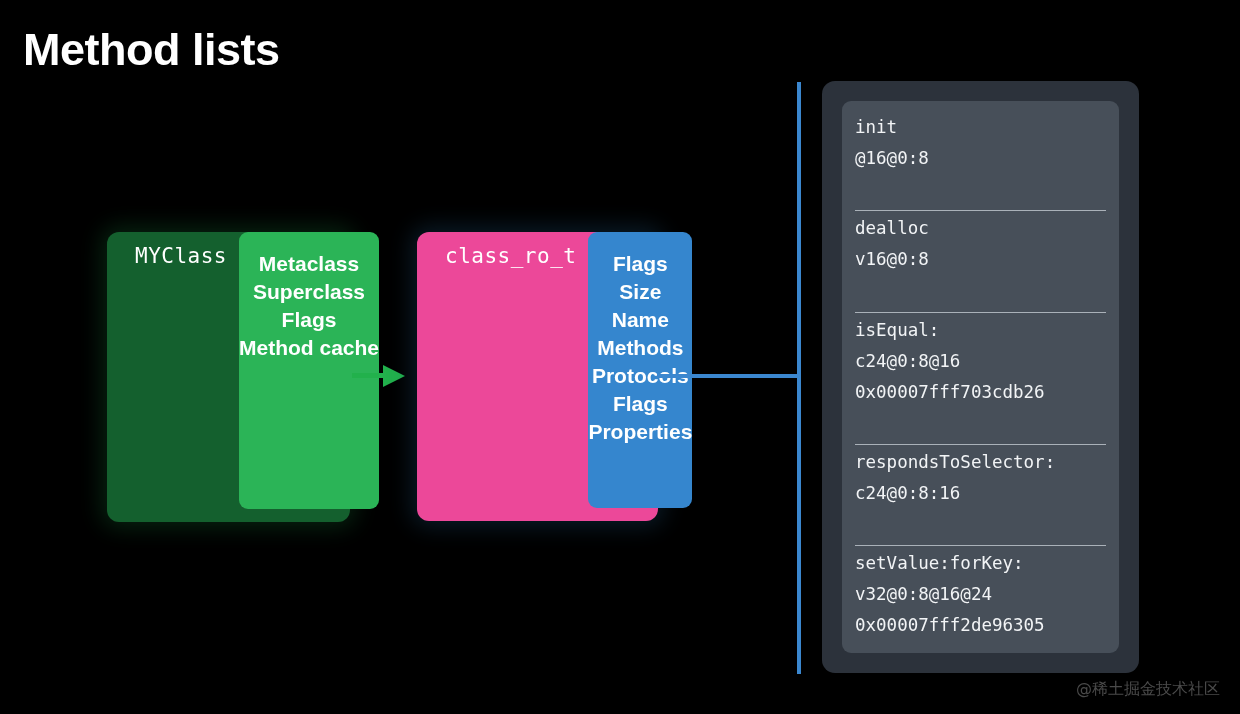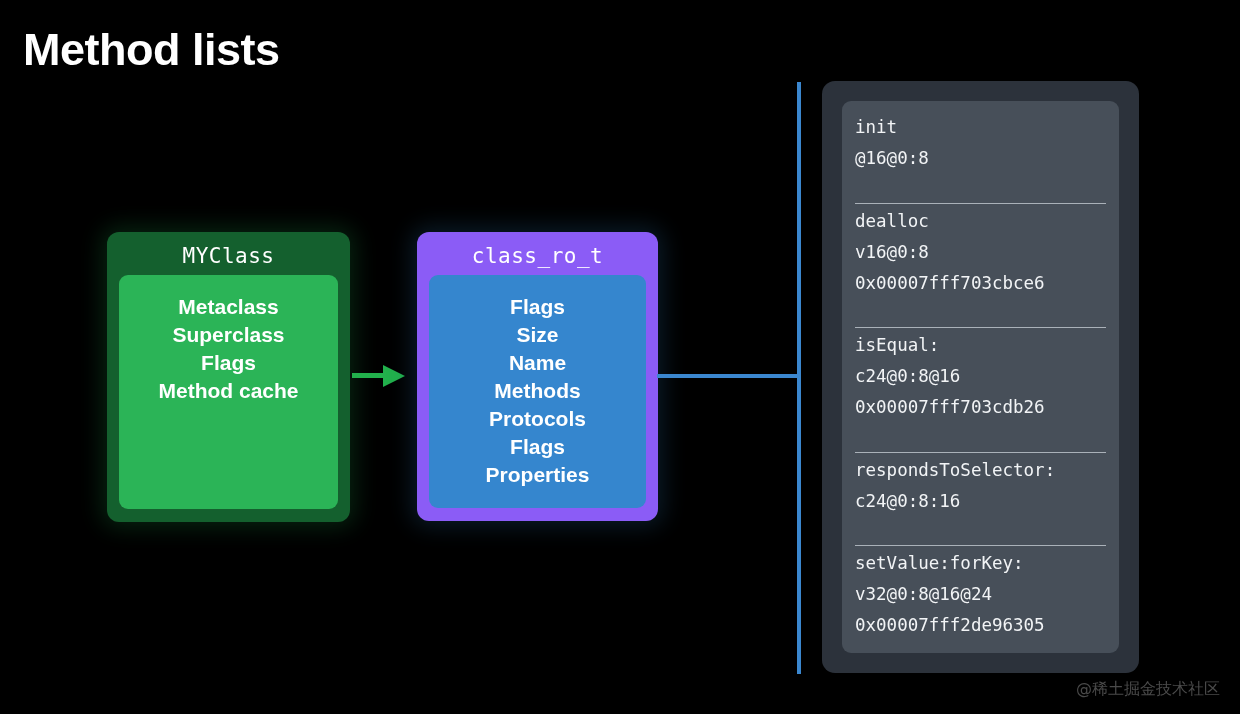--- a/index.html
+++ b/index.html
@@ -28,22 +28,23 @@
     color: #ffffff;
     white-space: nowrap;
   }
 
   
   .struct-box {
     position: absolute;
     border-radius: 12px;
     box-sizing: border-box;
     display: flex;
-    flex-direction: column;
+    flex-direction: row;
     align-items: stretch;
+    padding-left: 28px;
   }
   .struct-title {
     font-family: "DejaVu Sans Mono", "Liberation Mono", monospace;
     font-size: 21px;
     text-align: center;
     color: #ffffff;
     padding-top: 12px;
     padding-bottom: 7px;
     letter-spacing: 0.5px;
   }
@@ -79,21 +80,21 @@
   #class-box .struct-inner {
     background: #2bb457;
   }
 
   
   #class-ro-box {
     left: 417px;
     top: 232px;
     width: 241px;
     height: 289px;
-    background: #8b5cf6;
+    background: #ec4899;
     box-shadow: 0 0 22px 6px rgba(29, 74, 109, 0.35);
   }
   #class-ro-box .struct-inner {
     background: #3586ce;
   }
 
   
   #green-arrow-line {
     position: absolute;
     left: 352px;
@@ -219,21 +220,20 @@
   <div id="method-panel-inner">
 
     <div class="method-entry">
       <span class="method-name">init</span>
       <span class="method-types">@16@0:8</span>
     </div>
 
     <div class="method-entry">
       <span class="method-name">dealloc</span>
       <span class="method-types">v16@0:8</span>
-      <span class="method-imp">0x00007fff703cbce6</span>
     </div>
 
     <div class="method-entry">
       <span class="method-name">isEqual:</span>
       <span class="method-types">c24@0:8@16</span>
       <span class="method-imp">0x00007fff703cdb26</span>
     </div>
 
     <div class="method-entry">
       <span class="method-name">respondsToSelector:</span>

